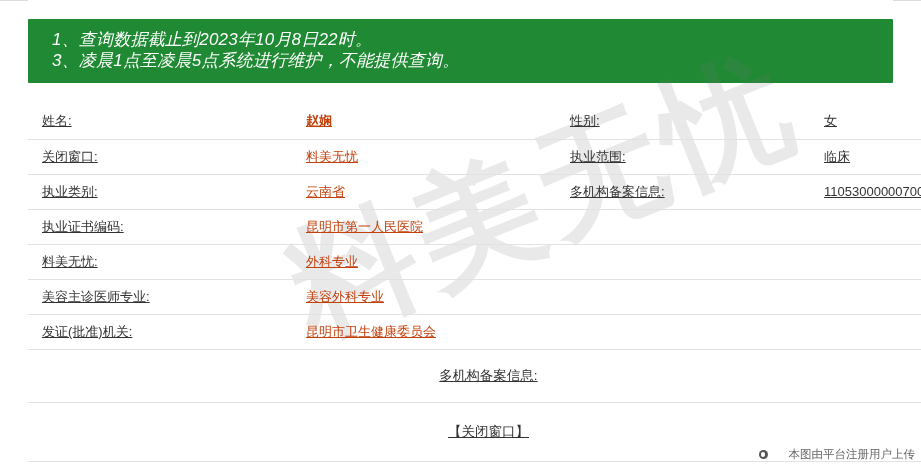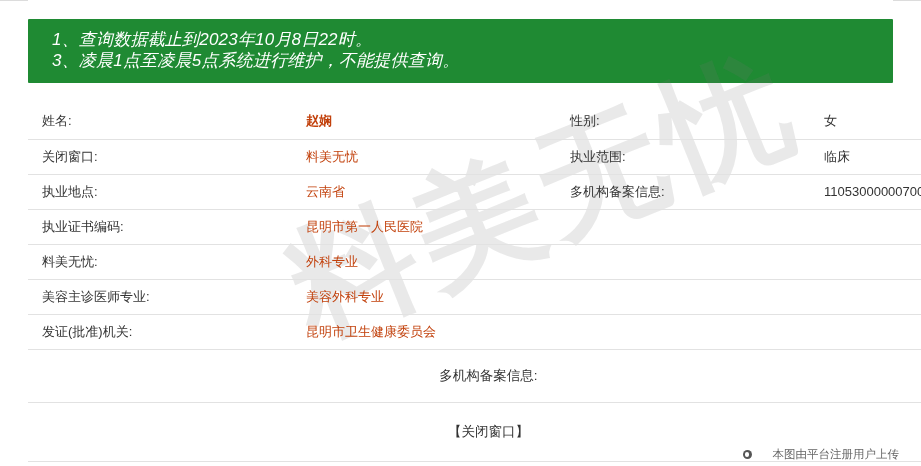--- a/index.html
+++ b/index.html
@@ -67,20 +67,21 @@
   .info-table tr {
     height: 35px;
   }
   .info-table td {
     border-bottom: 1px solid #e2e2e2;
     padding: 0 0 0 14px;
     font-size: 13px;
     color: #333333;
     vertical-align: middle;
     background: transparent;
+    text-decoration: underline;
   }
   td.label {
     width: 250px;
     color: #333333;
   }
   td.value {
     width: 250px;
     color: #c2410c;
   }
   td.label2 {
@@ -129,21 +130,21 @@
     font-size: 125px;
     font-weight: bold;
     color: rgba(120,120,120,0.16);
     transform: rotate(-22deg);
     letter-spacing: 8px;
     line-height: 130px;
     white-space: nowrap;
   }
   .footer-credit {
     position: absolute;
-    right: 22px;
+    right: 6px;
     bottom: 4px;
     font-size: 11.5px;
     color: #666666;
     background: rgba(255,255,255,0.0);
     display: flex;
     align-items: center;
     gap: 21px;
   }
   .footer-credit .dot {
     display: inline-block;
@@ -189,21 +190,21 @@
         <td class="label2">性别:</td>
         <td class="value2">女</td>
       </tr>
       <tr>
         <td class="label">关闭窗口:</td>
         <td class="value">料美无忧</td>
         <td class="label2">执业范围:</td>
         <td class="value2">临床</td>
       </tr>
       <tr>
-        <td class="label">执业地点:</td>
+        <td class="label">执业类别:</td>
         <td class="value">云南省</td>
         <td class="label2">多机构备案信息:</td>
         <td class="value2">110530000007002</td>
       </tr>
       <tr>
         <td class="label">执业证书编码:</td>
         <td class="value span-value" colspan="3">昆明市第一人民医院</td>
       </tr>
       <tr>
         <td class="label">料美无忧:</td>

